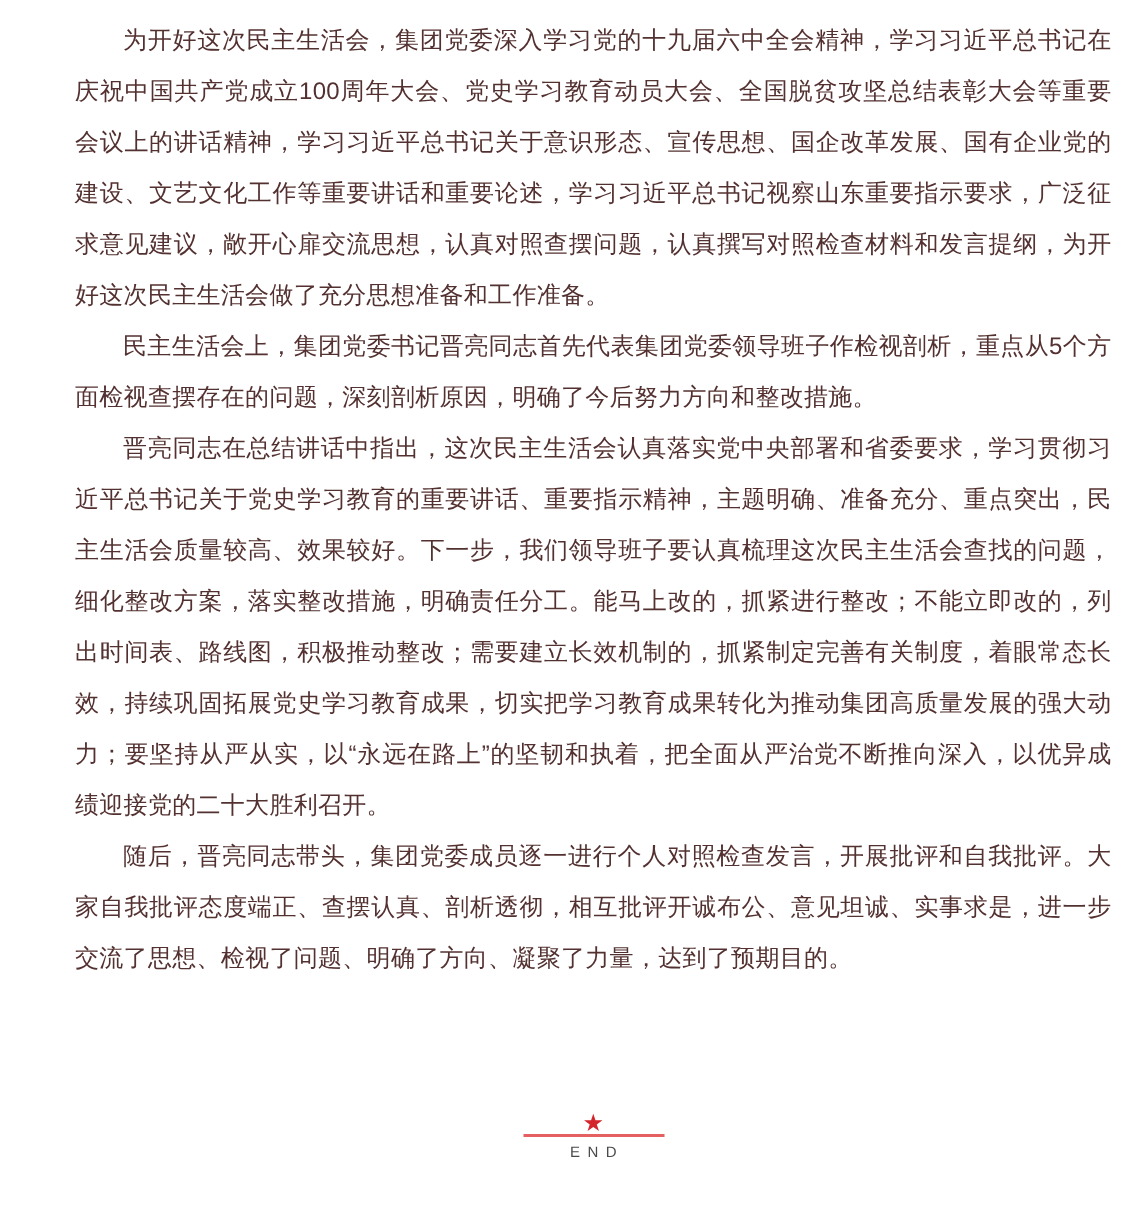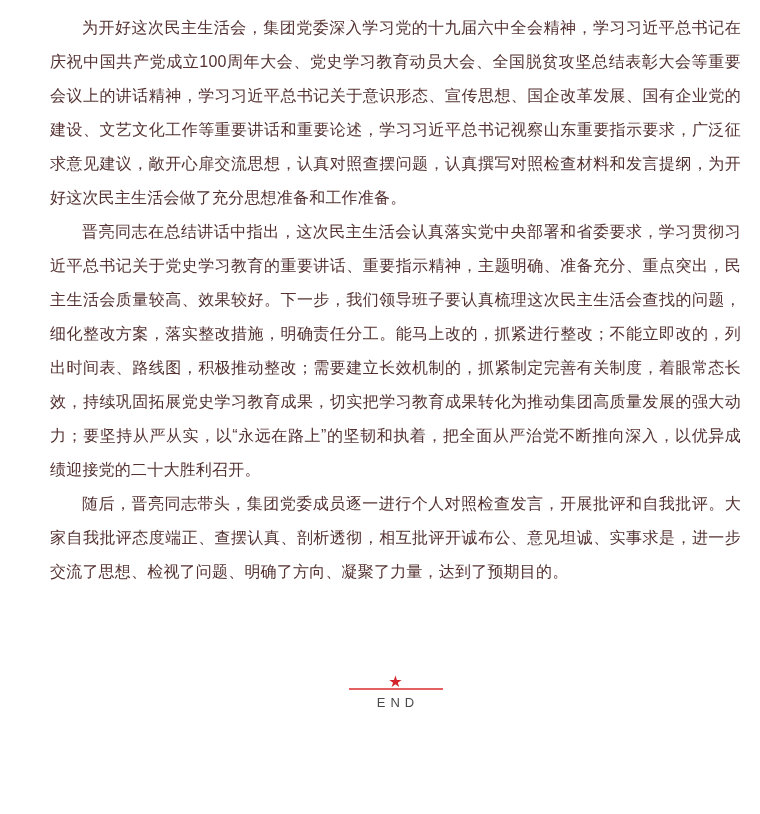--- a/index.html
+++ b/index.html
@@ -45,33 +45,34 @@
     margin-bottom:-1px;
     text-indent:0;
   }
   .end-line{
     width:94px;
     height:0;
     border-top:2px solid var(--line);
   }
   .end-label{
     margin-top:5px;
-    font-size:13px;
+    font-size:10px;
     letter-spacing:5px;
     margin-right:-5px; 
     color:var(--endlabel);
     font-weight:400;
   }
 </style>
 </head>
 <body>
 
 <div class="page">
   <div class="article">
     <p>为开好这次民主生活会，集团党委深入学习党的十九届六中全会精神，学习习近平总书记在庆祝中国共产党成立100周年大会、党史学习教育动员大会、全国脱贫攻坚总结表彰大会等重要会议上的讲话精神，学习习近平总书记关于意识形态、宣传思想、国企改革发展、国有企业党的建设、文艺文化工作等重要讲话和重要论述，学习习近平总书记视察山东重要指示要求，广泛征求意见建议，敞开心扉交流思想，认真对照查摆问题，认真撰写对照检查材料和发言提纲，为开好这次民主生活会做了充分思想准备和工作准备。</p>
+    <p>民主生活会上，集团党委书记晋亮同志首先代表集团党委领导班子作检视剖析，重点从5个方面检视查摆存在的问题，深刻剖析原因，明确了今后努力方向和整改措施。</p>
     <p>晋亮同志在总结讲话中指出，这次民主生活会认真落实党中央部署和省委要求，学习贯彻习近平总书记关于党史学习教育的重要讲话、重要指示精神，主题明确、准备充分、重点突出，民主生活会质量较高、效果较好。下一步，我们领导班子要认真梳理这次民主生活会查找的问题，细化整改方案，落实整改措施，明确责任分工。能马上改的，抓紧进行整改；不能立即改的，列出时间表、路线图，积极推动整改；需要建立长效机制的，抓紧制定完善有关制度，着眼常态长效，持续巩固拓展党史学习教育成果，切实把学习教育成果转化为推动集团高质量发展的强大动力；要坚持从严从实，以“永远在路上”的坚韧和执着，把全面从严治党不断推向深入，以优异成绩迎接党的二十大胜利召开。</p>
     <p>随后，晋亮同志带头，集团党委成员逐一进行个人对照检查发言，开展批评和自我批评。大家自我批评态度端正、查摆认真、剖析透彻，相互批评开诚布公、意见坦诚、实事求是，进一步交流了思想、检视了问题、明确了方向、凝聚了力量，达到了预期目的。</p>
   </div>
 
   <div class="end-block">
     <div class="end-star">★</div>
     <div class="end-line"></div>
     <div class="end-label">END</div>
   </div>
 </div>

